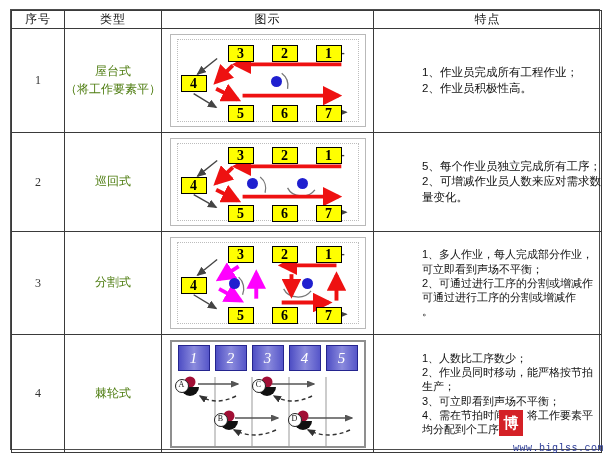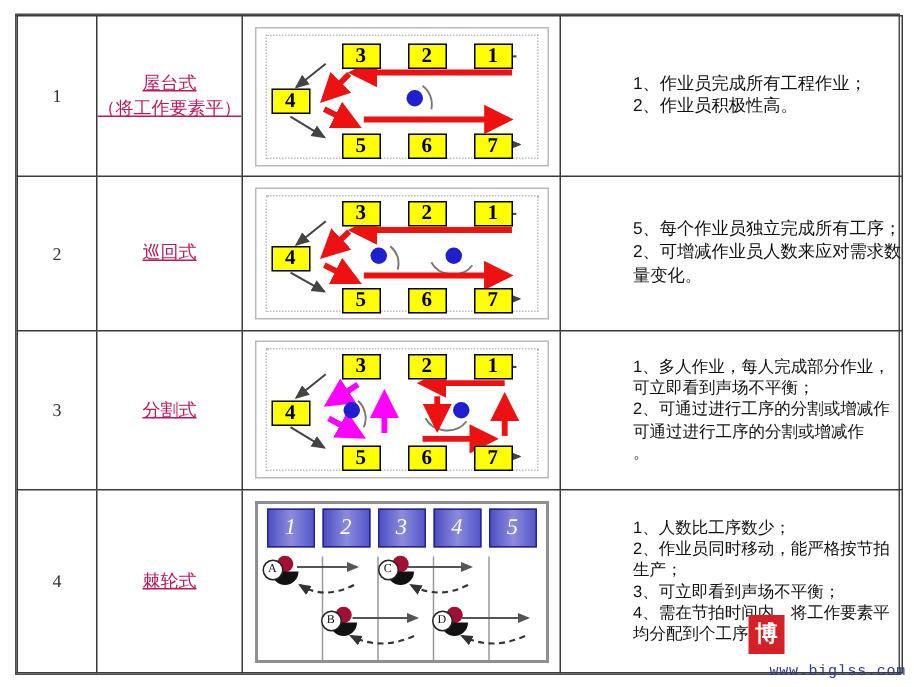--- a/index.html
+++ b/index.html
@@ -45,24 +45,23 @@
   }
   .cell-seq {
     text-align: center;
     font-size: 12px;
     color: #333;
     font-family: "Liberation Serif", "DejaVu Serif", serif;
   }
   .cell-type {
     text-align: center;
     font-size: 12px;
-    color: #be185d;
+    color: #4d7c0f;
     line-height: 1.45;
     padding: 0 4px;
-    text-decoration: underline;
   }
   .cell-fig {
     text-align: center;
     padding: 2px 0;
   }
   .cell-feat {
     font-size: 11.5px;
     color: #111;
     line-height: 1.33;
     padding: 2px 3px 2px 4px;
@@ -188,20 +187,26 @@
 
 <div class="table-wrap">
   <table class="main">
     <colgroup>
       <col class="col-seq">
         <col class="col-type">
         <col class="col-fig">
         <col class="col-feat">
     </colgroup>
     <tbody>
+      <tr class="hdr">
+        <td>序号</td>
+        <td>类型</td>
+        <td>图示</td>
+        <td>特点</td>
+      </tr>
 
       <tr style="height:104px;">
         <td class="cell-seq">1</td>
         <td class="cell-type">
           <div>屋台式</div>
           <div>（将工作要素平）</div>
         </td>
         <td class="cell-fig">
           <div class="fig-frame r1">
             <div class="inner-dash"></div>

